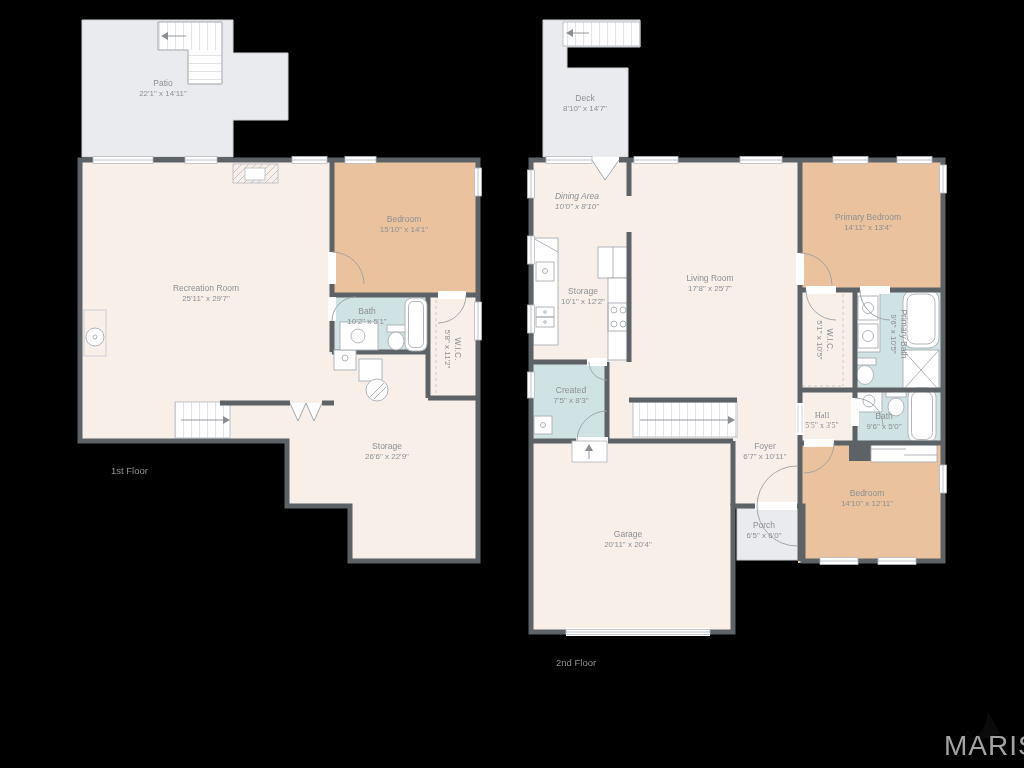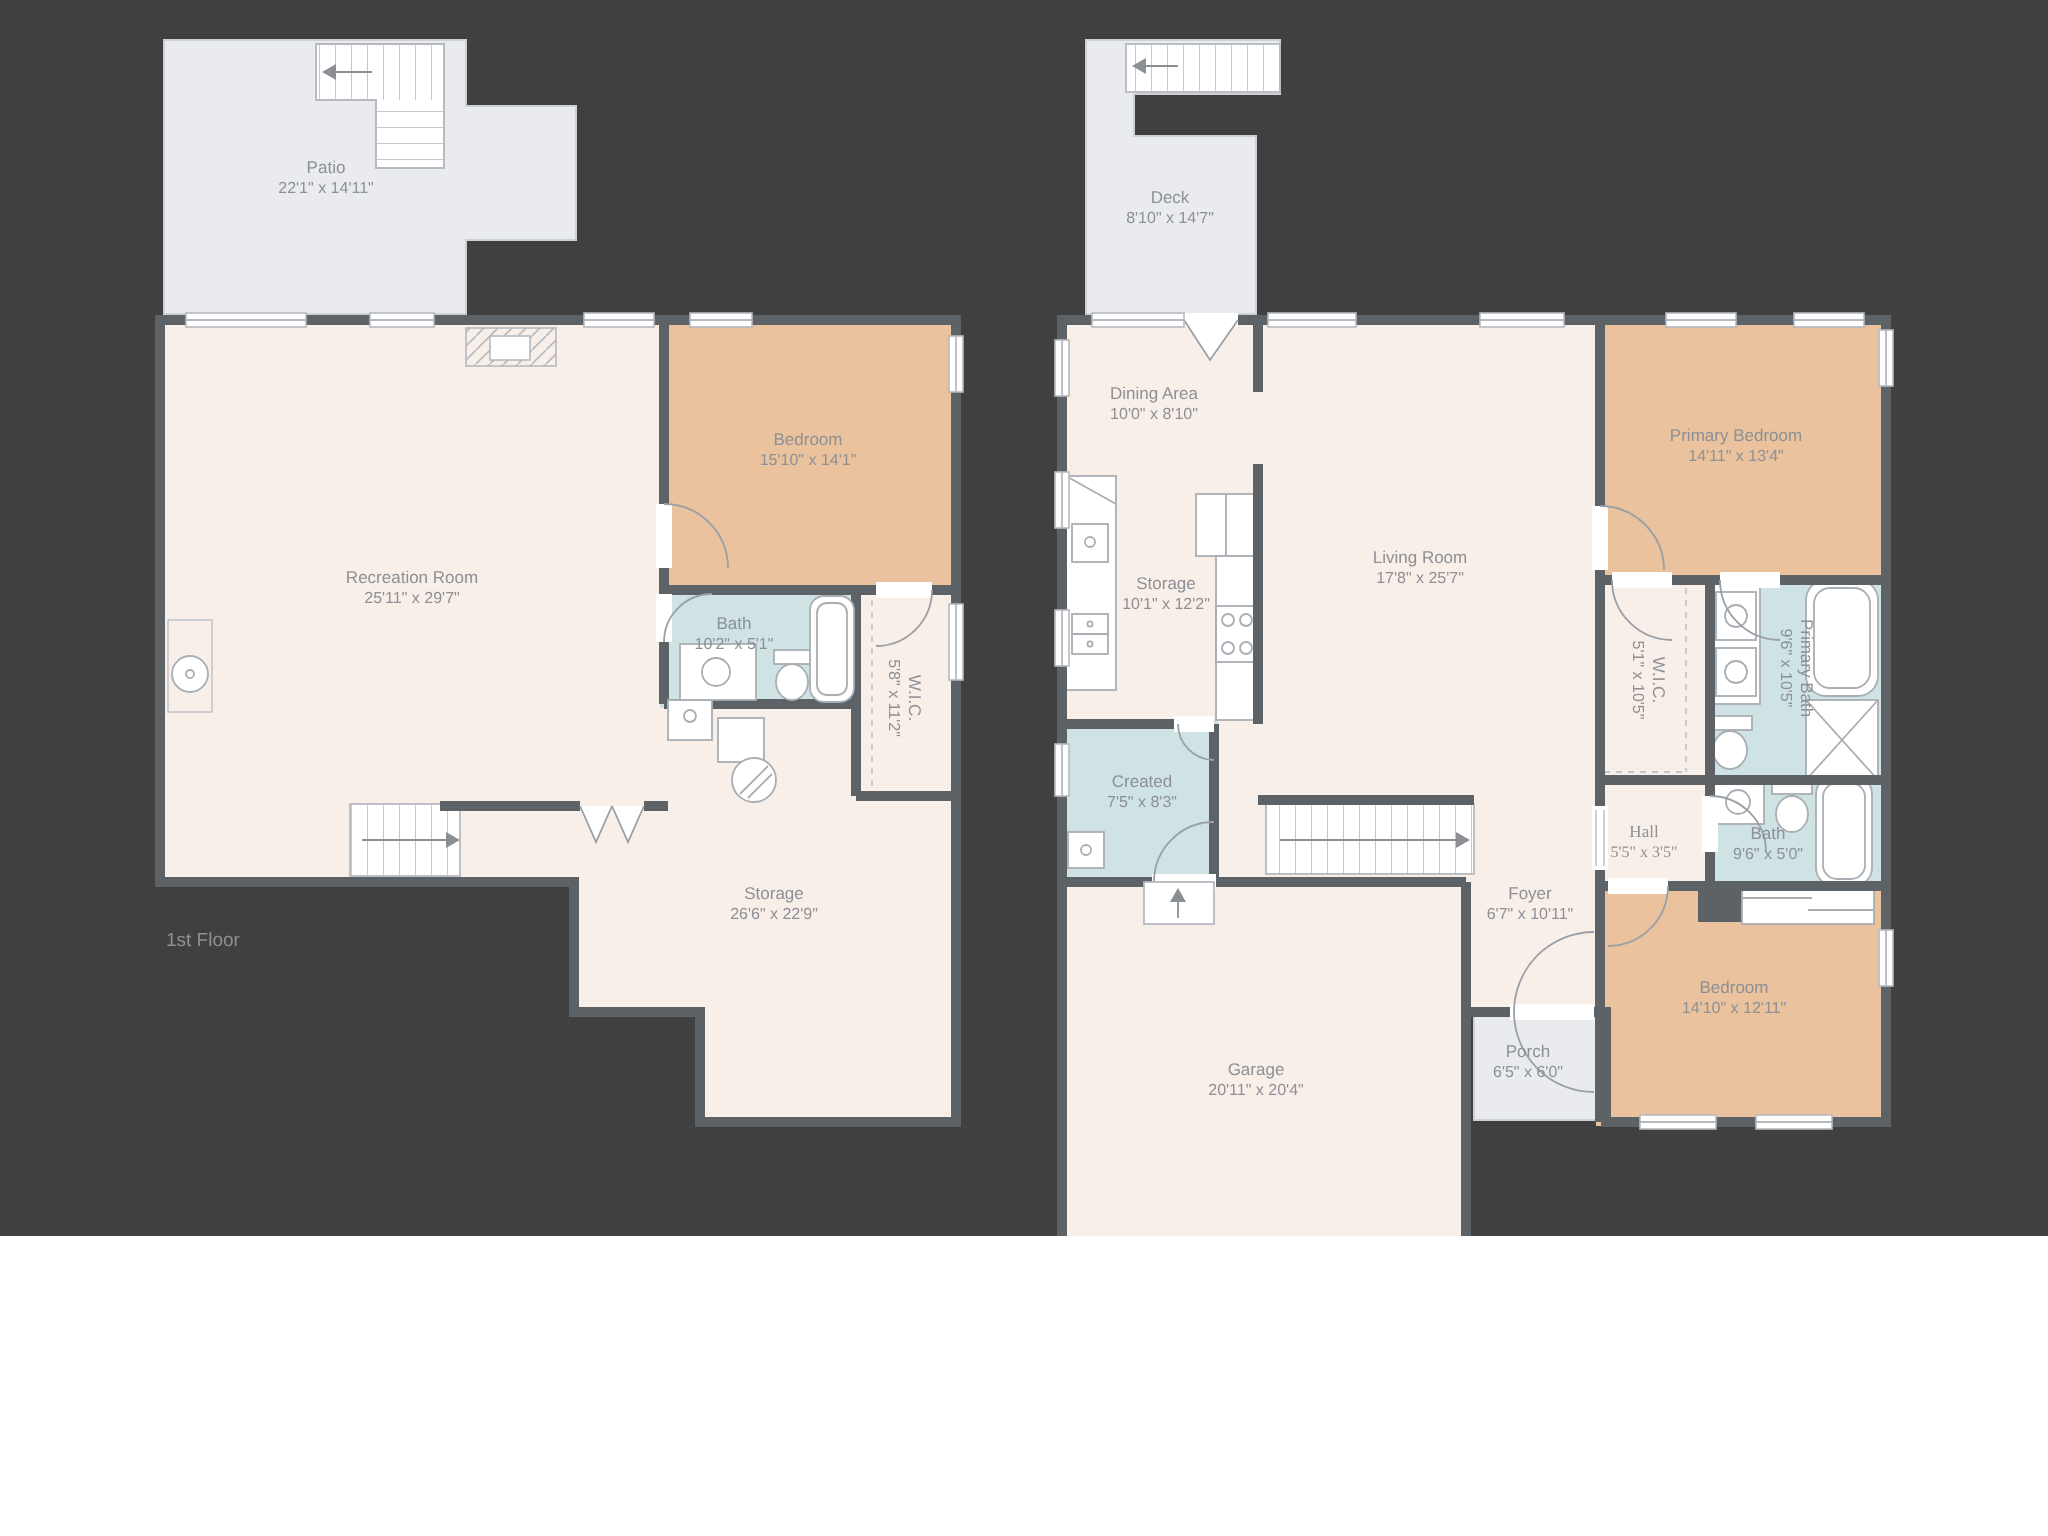--- a/index.html
+++ b/index.html
@@ -1,16 +1,16 @@
 <!DOCTYPE html>
 <html style="--c-wall: #5d6267; --c-room: #f8efe9; --c-bedroom: #eac29d; --c-bath: #cfe2e4; --c-outdoor: #e9ebee; --c-outdoor_border: #cdd0d4; --c-fixture: #a9aeb4; --c-label: #8d9094; --c-footer: #8a8a8a; --c-logo_text: #a3a3a3; --c-logo_sail: #0b0b0b;"><head>
 <meta charset="utf-8">
 <style>
   html,body{margin:0;padding:0;background:#ffffff;}
-  .canvas{position:relative;width:1024px;height:618px;background:#404040;overflow:hidden;
+  .canvas{position:relative;width:1024px;height:768px;background:#000000;overflow:hidden;
           font-family:"Liberation Sans",sans-serif;}
   svg{position:absolute;left:0;top:0;}
   .wall{fill:none;stroke:var(--c-wall);stroke-width:5;}
   .wallfill{fill:var(--c-wall);}
   .cream{fill:var(--c-room);}
   .tan{fill:var(--c-bedroom);}
   .blue{fill:var(--c-bath);}
   .outdoor{fill:var(--c-outdoor);stroke:var(--c-outdoor_border);stroke-width:1;}
   .fix{fill:#ffffff;stroke:var(--c-fixture);stroke-width:0.9;}
   .fixline{fill:none;stroke:var(--c-fixture);stroke-width:0.9;}
@@ -21,21 +21,21 @@
   .stairbg{fill:#ffffff;stroke:#b6bac0;stroke-width:0.9;}
   .dash{fill:none;stroke:#c3c7cc;stroke-width:0.9;stroke-dasharray:3 3;}
   .thin{fill:none;stroke:#c3c7cc;stroke-width:0.8;}
   .arrow{stroke:#8b8f94;stroke-width:0.9;}
   .arrowhead{fill:#8b8f94;stroke:none;}
   .doorV{fill:#ffffff;stroke:#9aa0a6;stroke-width:0.9;}
   .rlabel{position:absolute;transform:translate(-50%,-50%);text-align:center;
           color:var(--c-label);font-size:8.5px;line-height:1.3;white-space:nowrap;}
   .rlabel .dm{font-size:8px;}
   .rlabel.vert{transform:translate(-50%,-50%) rotate(90deg);}
-  .floorlabel{position:absolute;color:var(--c-label);font-size:9.5px;}
+  .floorlabel{position:absolute;color:var(--c-label);font-size:9.5px;margin-left:28px;}
   .footer{position:absolute;left:0;top:736px;width:100%;text-align:center;
           font-size:11px;color:var(--c-footer);}
   .logo{position:absolute;left:918px;top:704px;width:106px;height:62px;}
   .logo-text{position:absolute;left:2px;top:26px;font-size:28px;letter-spacing:1px;
              color:var(--c-logo_text);margin-left:24px;}
   .sail{position:absolute;left:44px;top:5px;width:46px;height:34px;}
 </style>
 </head>
 <body>
 
@@ -328,21 +328,21 @@
 </div>
 <div class="rlabel" style="left:387px;top:452px;">
   <div class="nm">Storage</div>
   <div class="dm">26'6" x 22'9"</div>
 </div>
 
 <div class="rlabel" style="left:585px;top:104px;">
   <div class="nm">Deck</div>
   <div class="dm">8'10" x 14'7"</div>
 </div>
-<div class="rlabel" style="left:577px;top:202px;">
+<div class="rlabel" style="left:577px;top:202px;font-style:italic;">
   <div class="nm">Dining Area</div>
   <div class="dm">10'0" x 8'10"</div>
 </div>
 <div class="rlabel" style="left:583px;top:297px;">
   <div class="nm">Storage</div>
   <div class="dm">10'1" x 12'2"</div>
 </div>
 <div class="rlabel" style="left:710px;top:284px;">
   <div class="nm">Living Room</div>
   <div class="dm">17'8" x 25'7"</div>

